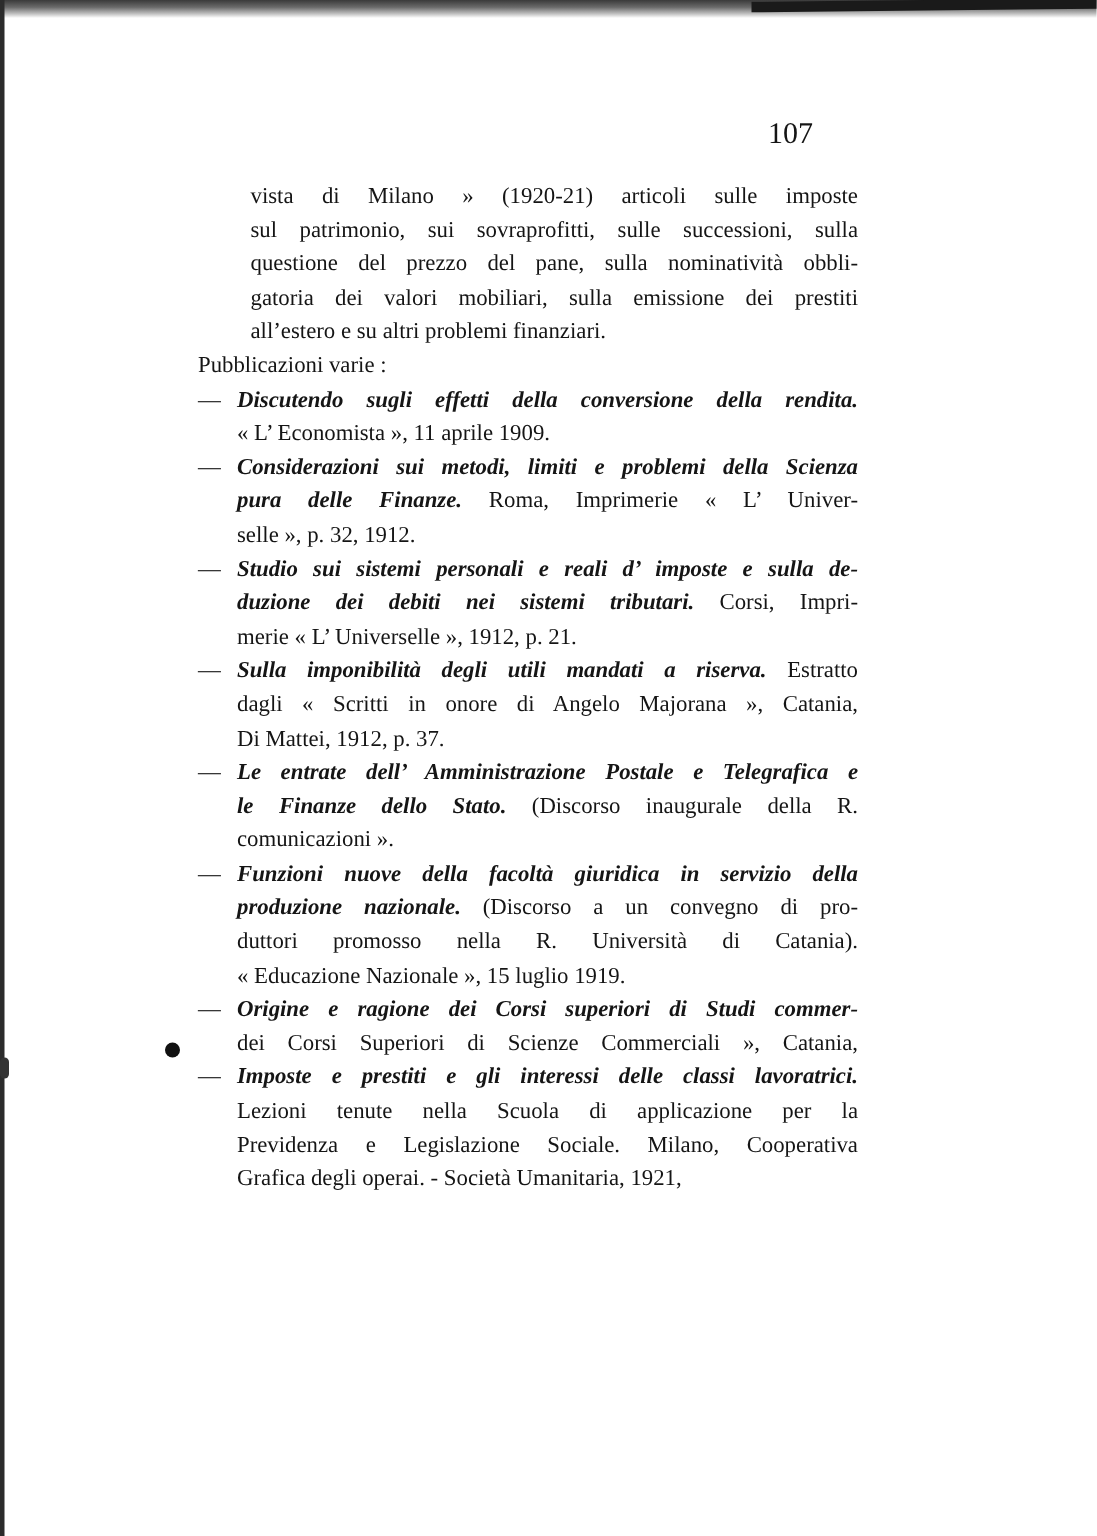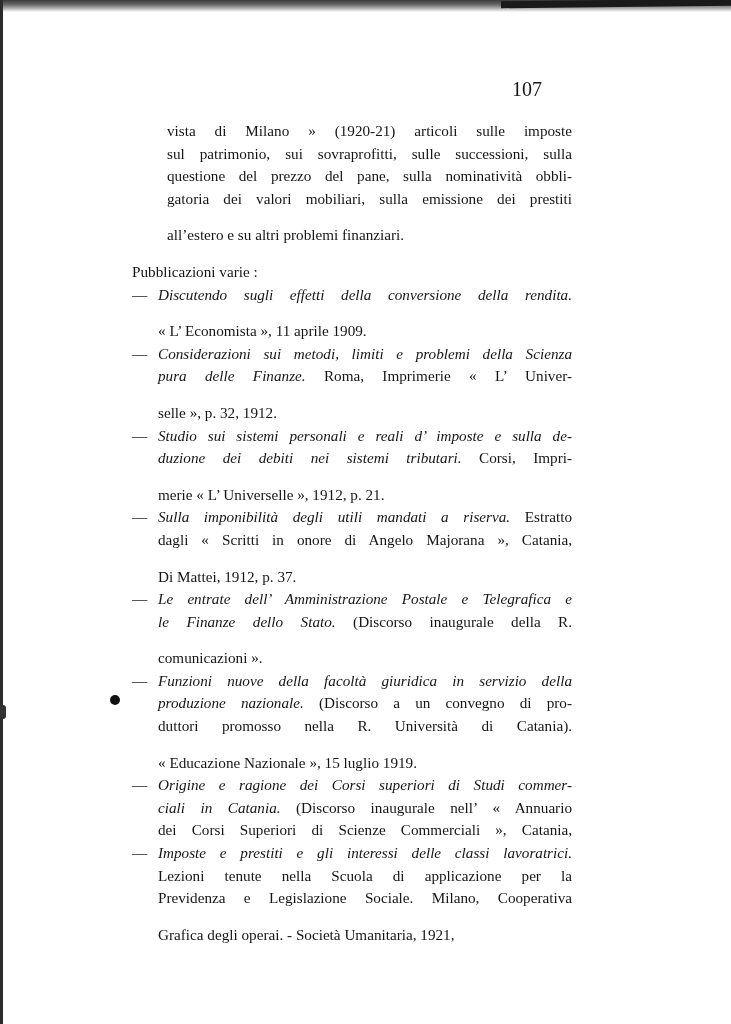--- a/index.html
+++ b/index.html
@@ -14,25 +14,25 @@
   .top-edge::after {
     content: ""; position: absolute; right: 0; top: 0; width: 230px; height: 7px; background: #1a1a1a;
     transform: skewY(-0.6deg);
   }
   .left-edge { position: absolute; left: 0; top: 0; width: 3px; height: 1024px; background: #2b2b2b; }
   .page-number {
     position: absolute; left: 512px; top: 78px; font-size: 20px;
   }
   .text-block { position: absolute; left: 132px; top: 120px; width: 440px; font-size: 15.2px; line-height: 22.2px; }
   .line { white-space: nowrap; text-align: justify; text-align-last: justify; height: 22.6px; }
-  .line.last { text-align-last: left; margin-top: 14px; }
+  .line.last { text-align-last: left; }
   .indent1 { padding-left: 35px; }
   .indent2 { padding-left: 26px; }
   .dash { display: inline-block; width: 26px; }
-  .it { font-style: italic; font-weight: normal; }
+  .it { font-style: italic; font-weight: bold; }
   .blot { position: absolute; left: 110px; top: 695px; width: 10px; height: 10px; border-radius: 50%; background: #111; }
   .specks { position: absolute; left: 0; top: 705px; width: 6px; height: 14px; background: #333; border-radius: 3px; }
 </style>
 </head>
 <body>
 
 <div class="top-edge"></div>
 <div class="left-edge"></div>
 <div class="blot"></div>
 <div class="specks"></div>
@@ -72,21 +72,20 @@
         <div class="line indent2 last">comunicazioni ».</div>
       </div>
       <div class="entry">
         <div class="line"><span class="dash">—</span><span class="it">Funzioni nuove della facoltà giuridica in servizio della</span></div>
         <div class="line indent2"><span class="it">produzione nazionale.</span><span> (Discorso a un convegno di pro-</span></div>
         <div class="line indent2">duttori promosso nella R. Università di Catania).</div>
         <div class="line indent2 last">« Educazione Nazionale », 15 luglio 1919.</div>
       </div>
       <div class="entry">
         <div class="line"><span class="dash">—</span><span class="it">Origine e ragione dei Corsi superiori di Studi commer-</span></div>
-        <div class="line indent2"><span class="it">ciali in Catania.</span><span> (Discorso inaugurale nell’ « Annuario</span></div>
         <div class="line indent2">dei Corsi Superiori di Scienze Commerciali », Catania,</div>
       </div>
       <div class="entry">
         <div class="line"><span class="dash">—</span><span class="it">Imposte e prestiti e gli interessi delle classi lavoratrici.</span></div>
         <div class="line indent2">Lezioni tenute nella Scuola di applicazione per la</div>
         <div class="line indent2">Previdenza e Legislazione Sociale. Milano, Cooperativa</div>
         <div class="line indent2 last">Grafica degli operai. - Società Umanitaria, 1921,</div>
       </div>
     </div>
 </div>

